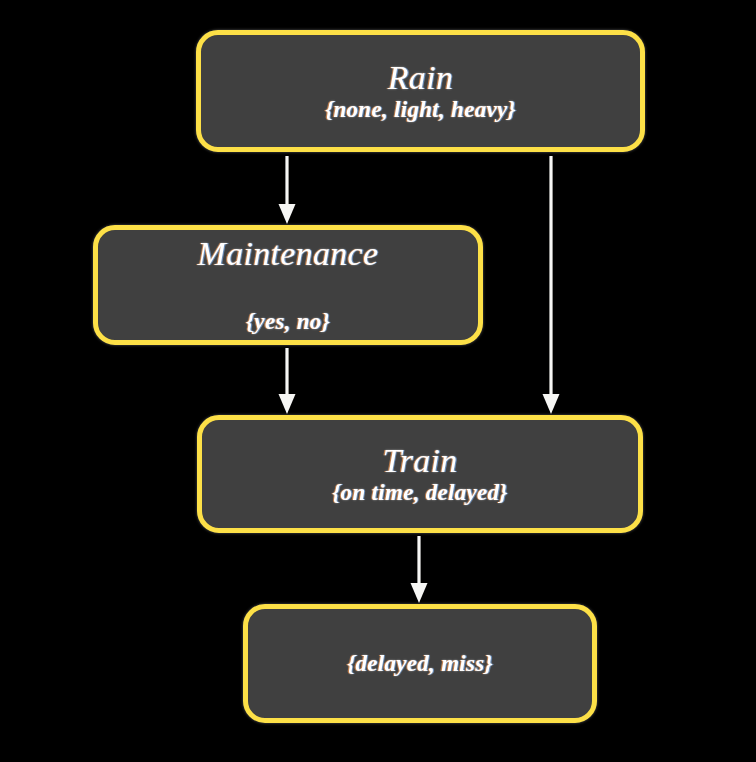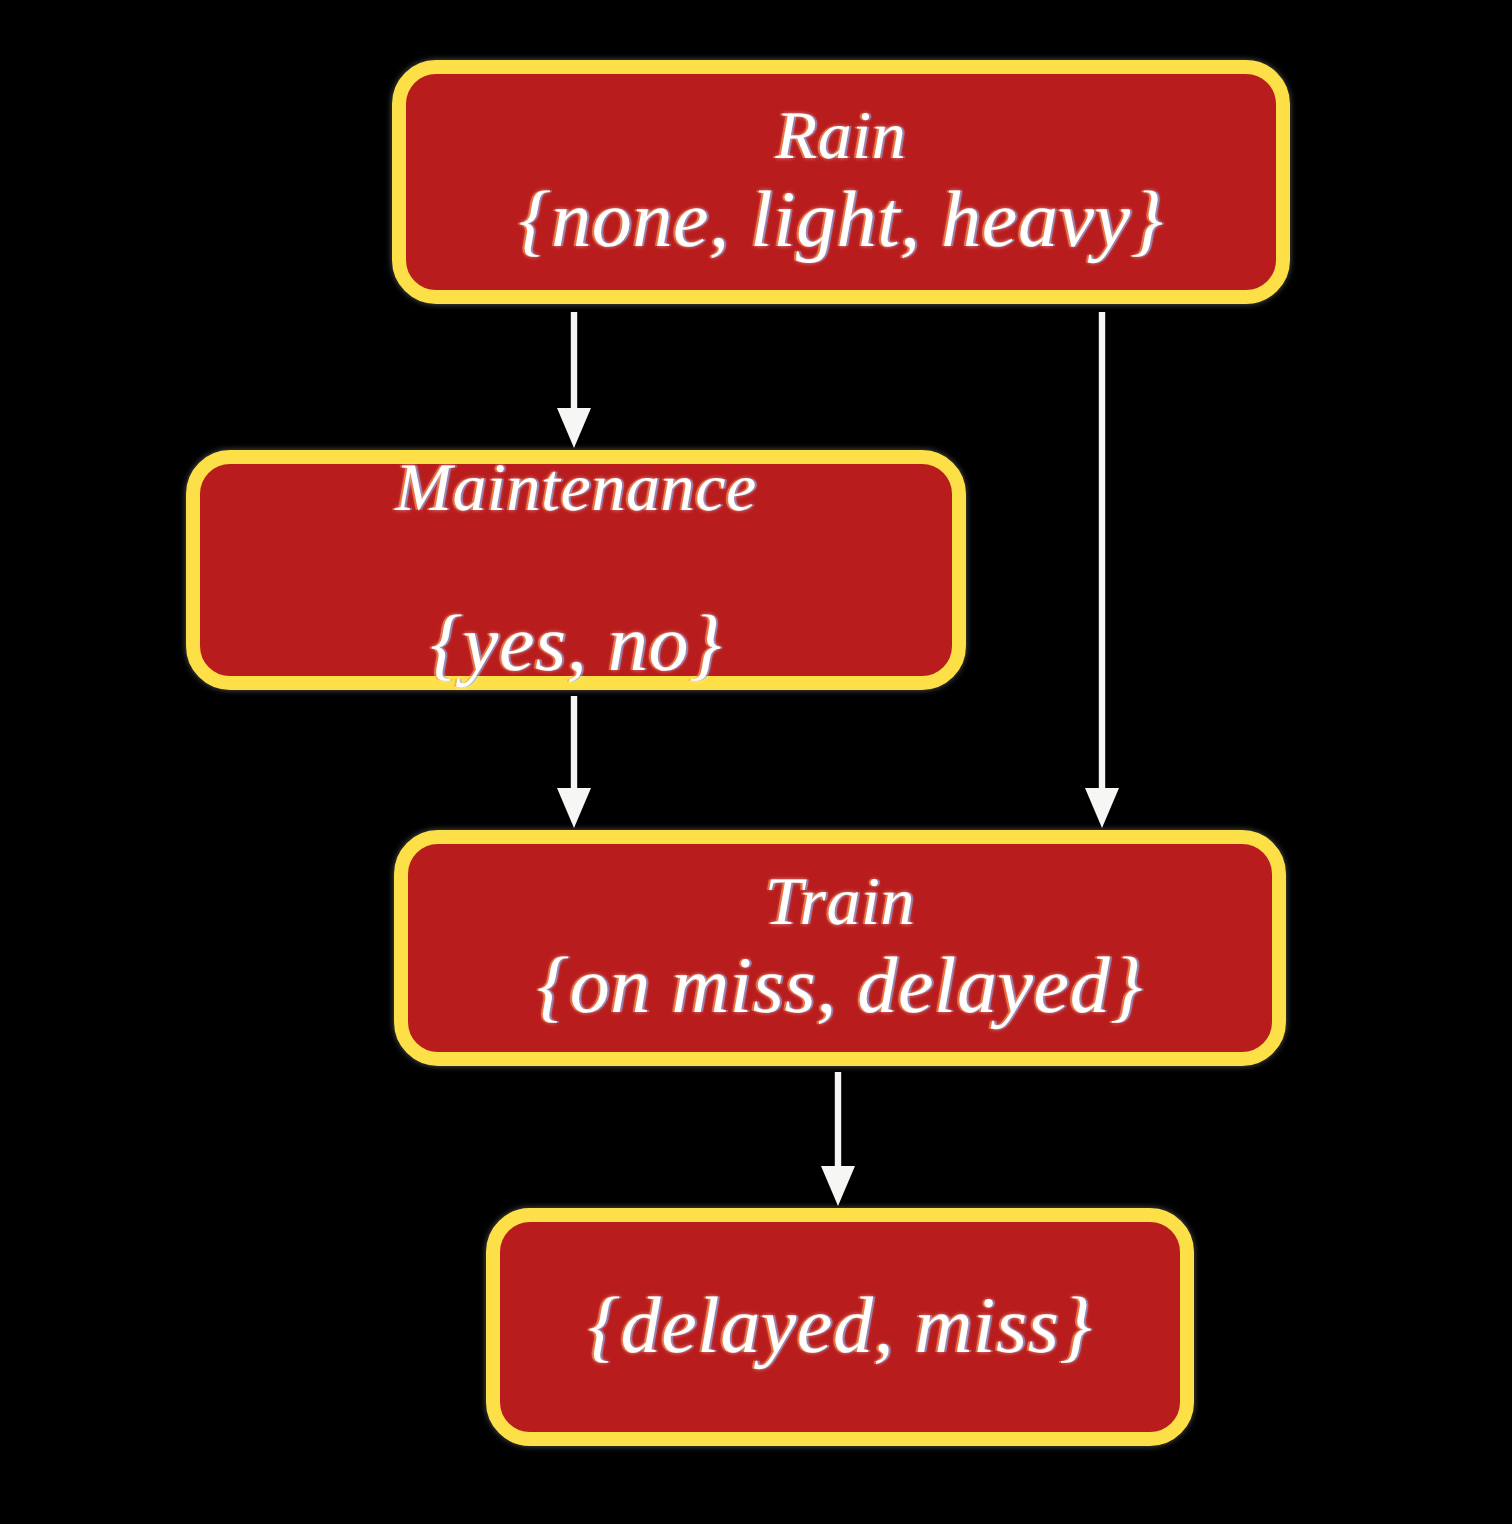--- a/index.html
+++ b/index.html
@@ -13,23 +13,23 @@
     height: 762px;
     background: #000000;
     overflow: hidden;
     font-family: "Liberation Serif", "DejaVu Serif", serif;
   }
 
   
   .node {
     position: absolute;
     box-sizing: border-box;
-    border: 7px solid #fde047;
+    border: 5px solid #fde047;
     border-radius: 22px;
-    background: #b91c1c;
+    background: #404040;
     display: flex;
     flex-direction: column;
     align-items: center;
     justify-content: center;
     box-shadow: 0 0 3px rgba(255,255,255,0.35);
   }
 
   .node-name,
   .node-states {
     color: #ffffff;
@@ -38,21 +38,21 @@
     text-align: center;
     white-space: nowrap;
     letter-spacing: 0.3px;
     
     text-shadow:
       -1.1px 0 rgba(255,150,70,0.60),
        1.1px 0 rgba(120,180,255,0.55),
        0 0 2px rgba(255,255,255,0.55);
   }
   .node-name  { font-size: 34px; line-height: 1.12; }
-  .node-states{ font-size: 40px; line-height: 1.12; }
+  .node-states{ font-size: 23px; line-height: 1.12; font-weight: bold; }
 
   #node-rain        { left:196px; top:30px;  width:449px; height:122px; }
   #node-maintenance { left:93px;  top:225px; width:390px; height:120px;gap:36px; }
   #node-train       { left:197px; top:415px; width:446px; height:118px; }
   #node-appointment { left:243px; top:604px; width:354px; height:119px; }
 
   
   .edge {
     position: absolute;
     overflow: visible;
@@ -71,21 +71,21 @@
     <div class="node-states">{none, light, heavy}</div>
   </div>
 
   <div class="node" id="node-maintenance">
     <div class="node-name">Maintenance</div>
     <div class="node-states">{yes, no}</div>
   </div>
 
   <div class="node" id="node-train">
     <div class="node-name">Train</div>
-    <div class="node-states">{on miss, delayed}</div>
+    <div class="node-states">{on time, delayed}</div>
   </div>
 
   <div class="node" id="node-appointment">
     <div class="node-states">{delayed, miss}</div>
   </div>
 
   <div class="edge" style="left:259px; top:152px; width:56px; height:74px;">
     <svg width="56" height="74" viewBox="0 0 56 74">
       <line class="edge-shaft" x1="28" y1="4" x2="28" y2="54"></line>
       <polygon class="edge-head" points="28,72 19.5,52 36.5,52"></polygon>

